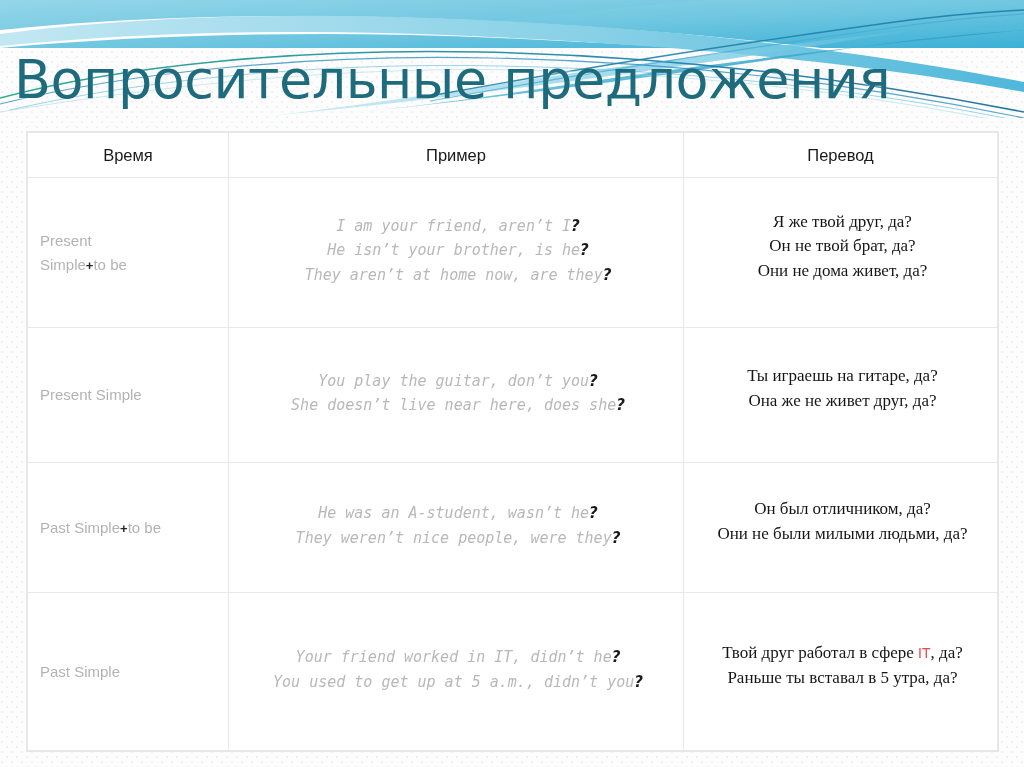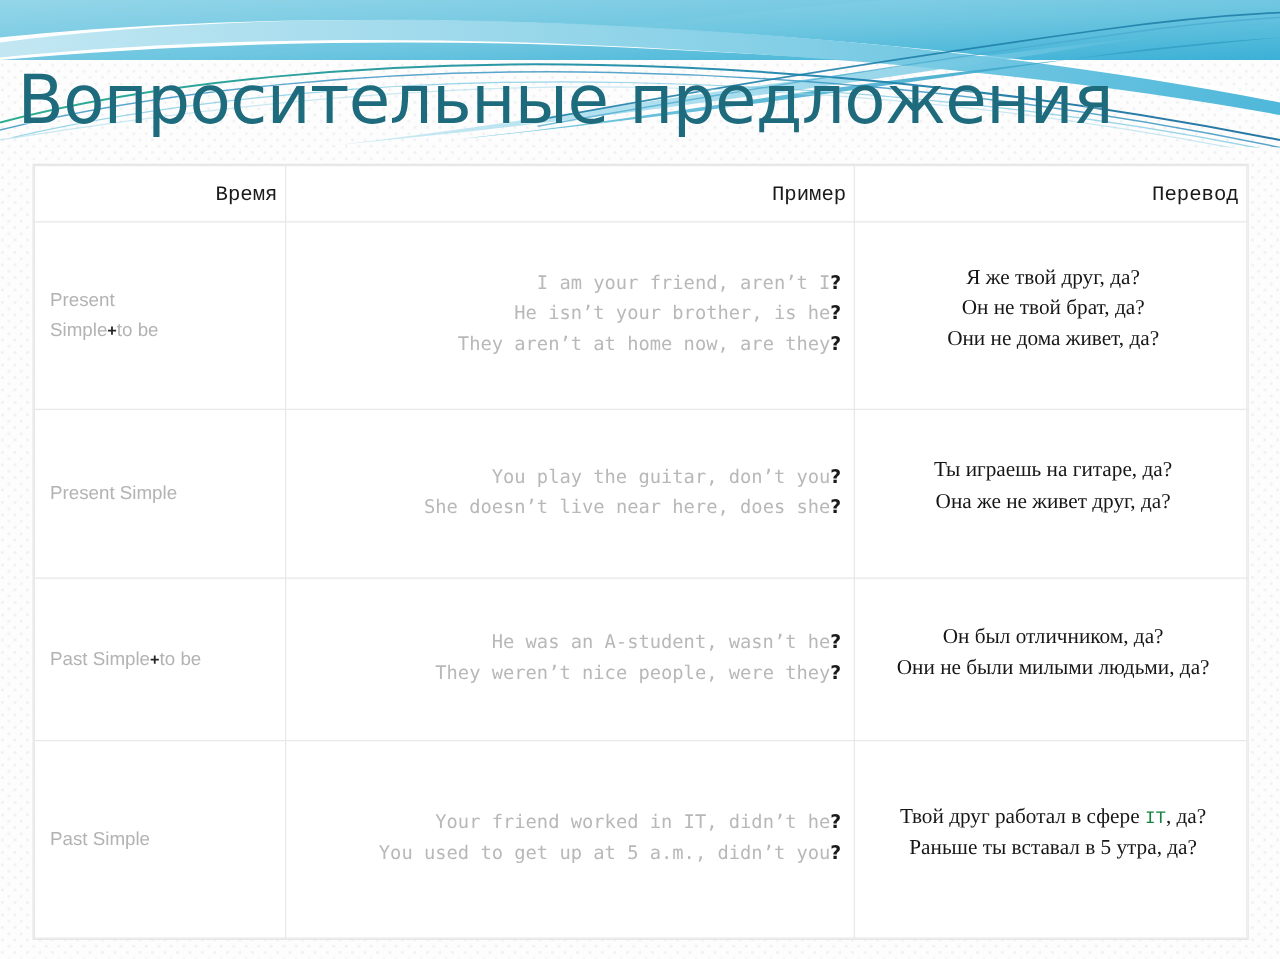--- a/index.html
+++ b/index.html
@@ -68,25 +68,25 @@
 
   #grammar-table th,
   #grammar-table td {
     border: 1px solid #e8e8e8;
     vertical-align: middle;
     background: #ffffff;
   }
 
   thead th {
     background: #f4f4f4;
-    font-family: Liberation Mono, monospace;
+    font-family: Liberation Sans, sans-serif;
     font-size: 16.5px;
     font-weight: 400;
     color: #1a1a1a;
-    text-align: right;
+    text-align: center;
     height: 44px;
     padding: 0 6px;
   }
 
   tbody tr { height: 134px; }
   tbody tr.r1 { height: 150px; }
   tbody tr.r2 { height: 135px; }
   tbody tr.r3 { height: 130px; }
   tbody tr.r4 { height: 158px; }
 
@@ -104,41 +104,42 @@
     font-weight: bold;
     font-size: 13px;
   }
 
   td.example {
     font-family: "DejaVu Sans Mono", "Liberation Mono", monospace;
     font-size: 15px;
     color: #b8b8b8;
     padding: 0 10px 4px 14px;
     line-height: 1.62;
-    text-align: right;
+    text-align: center;
+    font-style: italic;
   }
   td.example .q {
     color: #1a1a1a;
     font-weight: bold;
     font-family: "DejaVu Sans", sans-serif;
     font-size: 15px;
   }
 
   td.translation {
     font-family: "Liberation Serif", serif;
     font-size: 17px;
     color: #161616;
     padding: 0 10px 12px 14px;
     line-height: 1.45;
     text-align: center;
   }
   td.translation .mono {
-    font-family: Liberation Mono, monospace;
+    font-family: Liberation Sans, sans-serif;
     font-size: 14px;
-    color: #15803d;
+    color: #ef4444;
   }
 
   .line { display: block; white-space: pre-wrap; }
 </style>
 </head>
 <body>
 
 <div id="page"></div>
 
 <div id="header-band">

